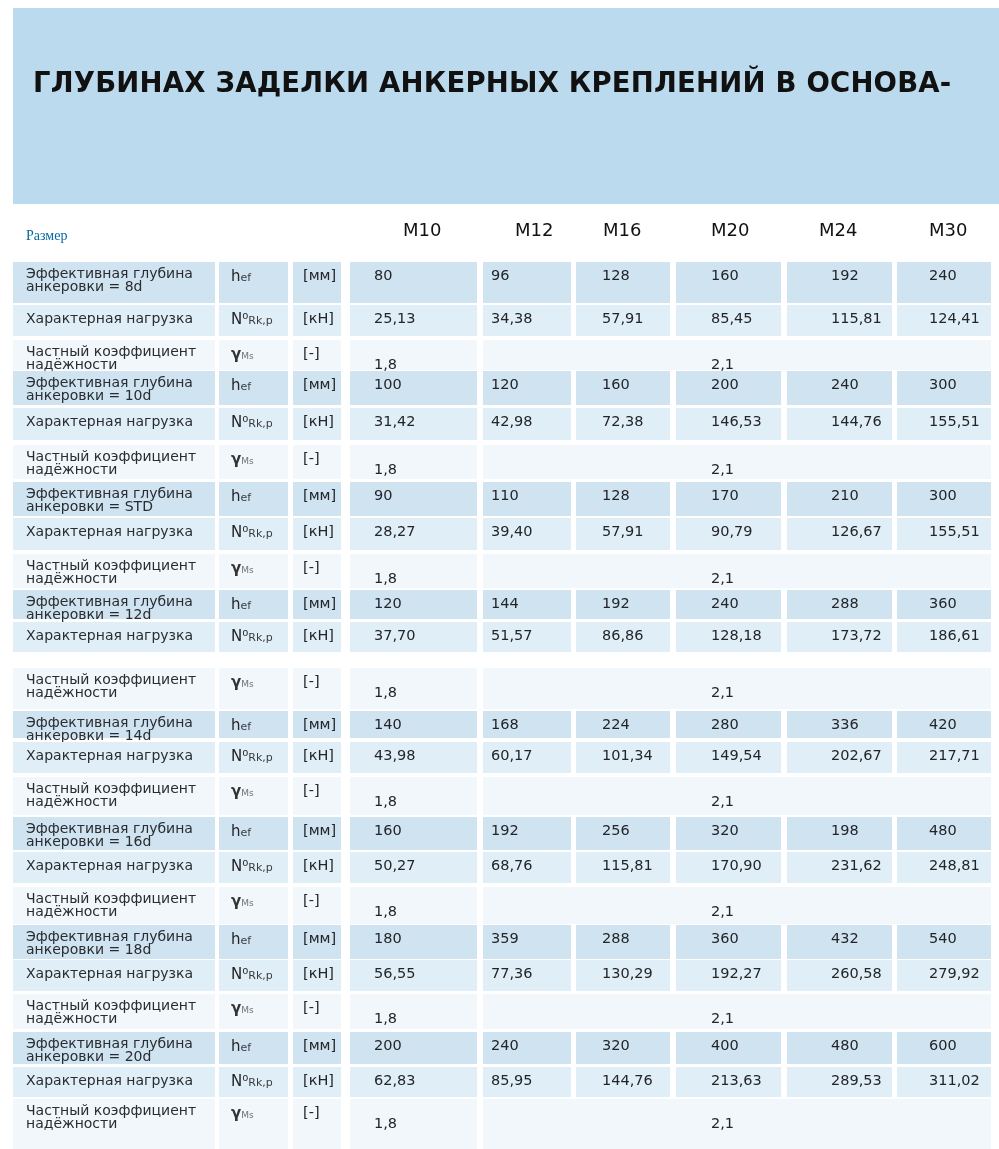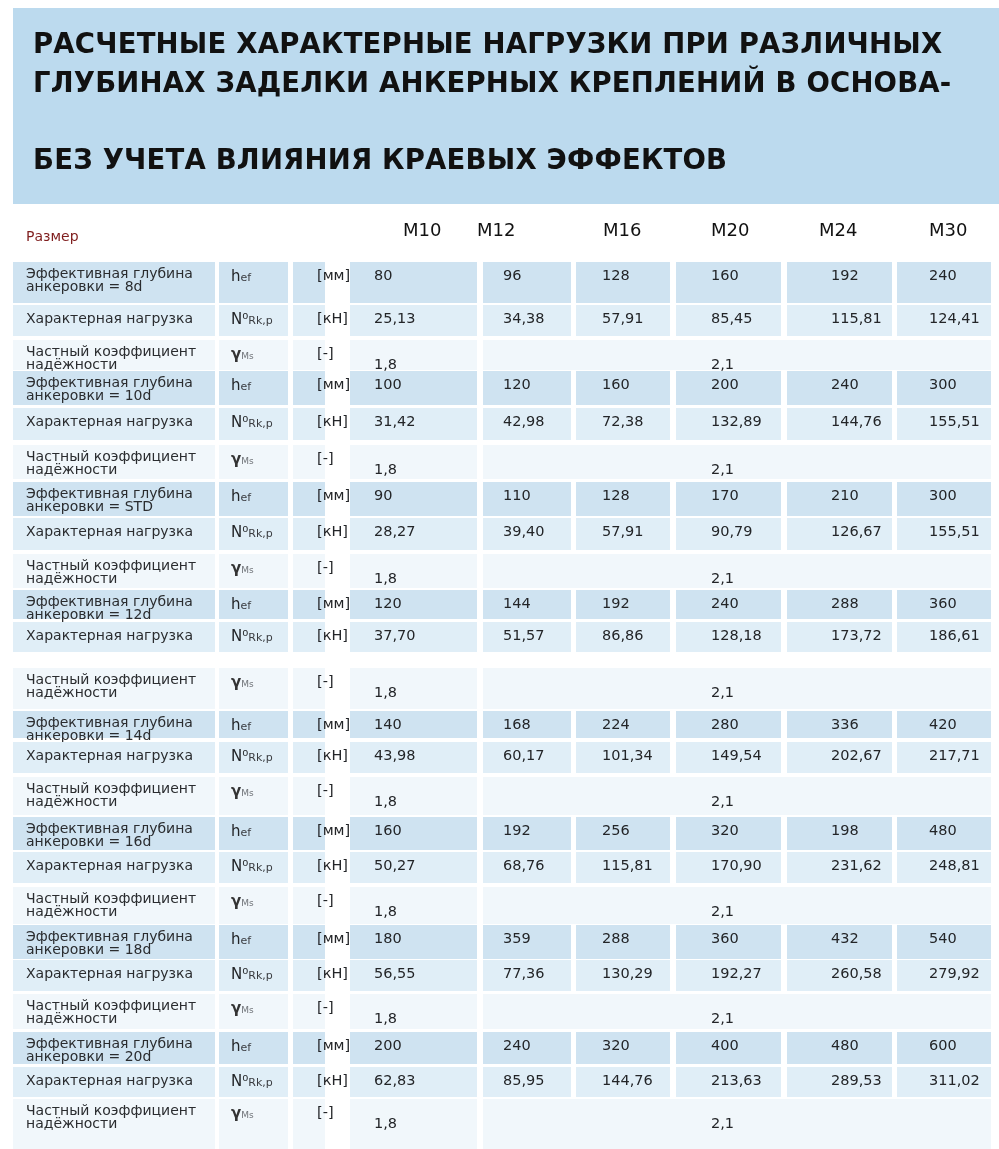--- a/index.html
+++ b/index.html
@@ -16,69 +16,68 @@
   }
   .banner-title {
     position: absolute; left: 33px; top: 24px; width: 950px;
     font-family: "DejaVu Sans", sans-serif;
     font-weight: bold; font-size: 27.5px; line-height: 38.5px;
     letter-spacing: 0.2px; color: #111;
     margin: 0;
   }
   .size-label {
     position: absolute; left: 26px; top: 228px;
-    font-size: 14px; color: #7f1d1d;
+    font-size: 14px; color: #0369a1; font-family: Liberation Serif, serif;
   }
   .col-head {
     position: absolute; top: 219px; font-size: 18px; color: #111;
   }
   .row { position: absolute; left: 0; width: 999px; }
   .cell {
     position: absolute; top: 0; bottom: 0; box-sizing: border-box;
     font-size: 14.5px; color: #232528;
   }
   .row.depth .cell { background: #cfe3f1; }
   .row.load .cell { background: #e0eef7; }
   .row.coef .cell { background: #f1f7fb; }
   .row .cell.lbl { background-image: none; }
   .lbl { left: 13px; width: 202px; padding-left: 13px; }
   .lbl .txt { display: block; font-size: 14px; line-height: 12.5px; color: #2a2c2f; }
   .lbl.one .txt { line-height: 16px; }
   .sym { left: 219px; width: 69px; padding-left: 12px; }
-  .unit { left: 293px; width: 32px; padding-left: 24px; }
+  .unit { left: 293px; width: 48px; padding-left: 10px; }
   .v { padding-left: 24px; }
   .c0 { left: 350px; width: 127px; }
-  .c1 { left: 483px; width: 88px; padding-left: 20px; }
+  .c1 { left: 483px; width: 88px; padding-left: 8px; }
   .c2 { left: 576px; width: 94px; padding-left: 26px; }
   .c3 { left: 676px; width: 105px; padding-left: 35px; }
   .c4 { left: 787px; width: 105px; padding-left: 44px; }
   .c5 { left: 897px; width: 94px; padding-left: 32px; }
   .span { left: 483px; width: 508px; padding-left: 228px; }
   .sym .main { font-size: 15px; }
   .sym .sub { font-size: 11px; color: #3a3c40; }
   .sym .gam { font-size: 15px; font-weight: bold; color: #333; }
   .sym .subg { font-size: 9px; color: #707479; }
   .t-top { position: absolute; top: 5px; }
   .t-low { position: absolute; top: 16px; }
   .coef .lbl .txt { margin-top: 0; }
 </style>
 </head>
 <body>
 
 <div class="banner"></div>
 <h1 class="banner-title">
-  <span>РАСЧЕТНЫЕ ХАРАКТЕРНЫЕ НАГРУЗКИ ПРИ РАЗЛИЧНЫХ</span><br>
+  <br>
   <span>ГЛУБИНАХ ЗАДЕЛКИ АНКЕРНЫХ КРЕПЛЕНИЙ В ОСНОВА-</span><br>
   <br>
-  <span>БЕЗ УЧЕТА ВЛИЯНИЯ КРАЕВЫХ ЭФФЕКТОВ</span>
 </h1>
 
 <div class="size-label">Размер</div>
 <div class="col-head" style="left:403px">M10</div>
-<div class="col-head" style="left:477px">M12</div>
+<div class="col-head" style="left:515px">M12</div>
 <div class="col-head" style="left:603px">M16</div>
 <div class="col-head" style="left:711px">M20</div>
 <div class="col-head" style="left:819px">M24</div>
 <div class="col-head" style="left:929px">M30</div>
 
 <div id="table-body">
     <div class="row depth" style="top: 262px; height: 41px;">
     <div class="cell lbl">
       <span class="t-top" style="left:13px; line-height:12.5px;">
         <span class="txt">Эффективная глубина</span>
@@ -208,21 +207,21 @@
     <div class="cell c0 v">
         <span class="t-top">31,42</span>
       </div>
     <div class="cell c1">
         <span class="t-top">42,98</span>
       </div>
     <div class="cell c2">
         <span class="t-top">72,38</span>
       </div>
     <div class="cell c3">
-        <span class="t-top">132,89</span>
+        <span class="t-top">146,53</span>
       </div>
     <div class="cell c4">
         <span class="t-top">144,76</span>
       </div>
     <div class="cell c5">
         <span class="t-top">155,51</span>
       </div>
   </div>
     <div class="row coef" style="top: 445px; height: 34px;">
     <div class="cell lbl">

